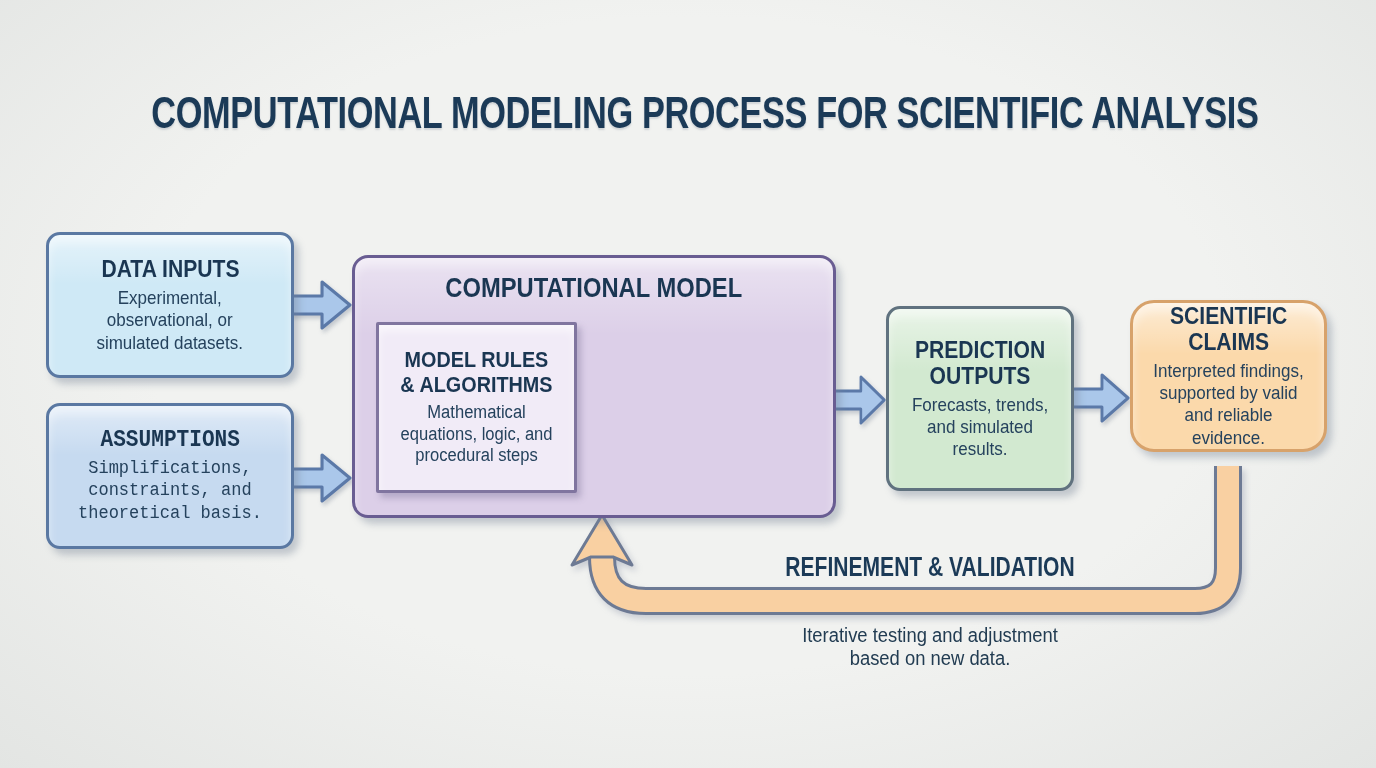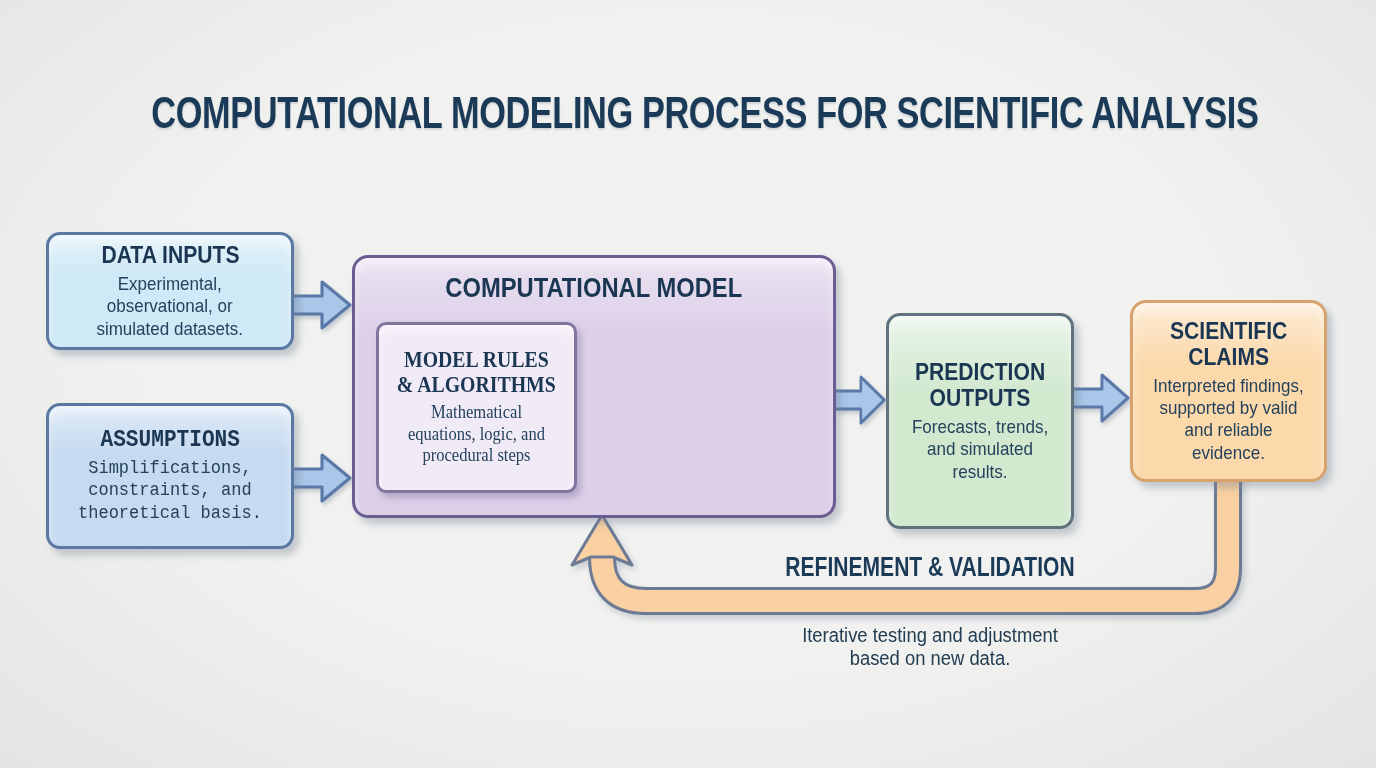--- a/index.html
+++ b/index.html
@@ -23,43 +23,43 @@
   }
   .box-title{
     font-weight:700;color:#1a3652;font-size:24px;line-height:1.08;
     white-space:pre-line;transform:scaleX(.88);transform-origin:50% 50%;
     margin-bottom:5px;
   }
   .box-body{
     color:#25425d;font-size:18.5px;line-height:1.2;white-space:pre-line;
     transform:scaleX(.92);transform-origin:50% 50%;
   }
-  .data-inputs {left:46px; top:232px; width:248px; height:118px;
+  .data-inputs {left:46px; top:232px; width:248px; height:146px;
     background:linear-gradient(180deg,rgba(255,255,255,.45),rgba(255,255,255,0) 35%),#cfe9f6;
     border:3px solid #5a78a2;}
   .assumptions {left:46px; top:403px; width:248px; height:146px;
     background:linear-gradient(180deg,rgba(255,255,255,.45),rgba(255,255,255,0) 35%),#c6daf0;
     border:3px solid #5a78a2;font-family:Liberation Mono, monospace;}
   .model{left:352px; top:255px; width:484px; height:263px;
     background:linear-gradient(180deg,rgba(255,255,255,.4),rgba(255,255,255,0) 30%),#dccfe8;
     border:3px solid #695d92;border-radius:16px;
     justify-content:flex-start;padding-top:16px;}
   .model .box-title{font-size:27px;margin-bottom:0;}
-  .inner-box{border:3px solid #80759f;background:#f1ebf7;border-radius:10px;
-    box-shadow:4px 5px 6px rgba(110,100,140,.35), inset 0 6px 8px rgba(255,255,255,.6);font-family:Liberation Serif, serif;}
+  .inner-box{border:3px solid #80759f;background:#f1ebf7;border-radius:2px;
+    box-shadow:4px 5px 6px rgba(110,100,140,.35), inset 0 6px 8px rgba(255,255,255,.6);}
   .model-rules{left:376px; top:322px; width:201px; height:171px;}
   .computer-processing{left:633px; top:322px; width:179px; height:172px;}
   .inner-box .box-title{font-size:22.5px;}
   .inner-box .box-body{font-size:18px;}
-  .prediction{left:886px; top:313px; width:188px; height:216px;
+  .prediction{left:886px; top:306px; width:188px; height:185px;
     background:linear-gradient(180deg,rgba(255,255,255,.5),rgba(255,255,255,0) 35%),#d2e9d0;
     border:3px solid #60727f;}
-  .claims{left:1130px; top:300px; width:197px; height:182px;
+  .claims{left:1130px; top:300px; width:197px; height:152px;
     background:linear-gradient(180deg,rgba(255,255,255,.5),rgba(255,255,255,0) 35%),#fbd9ab;
-    border:3px solid #d7a26b;border-radius:16px;}
+    border:3px solid #d7a26b;border-radius:24px;}
   .arrow{position:absolute;z-index:1;filter:drop-shadow(2px 3px 2px rgba(110,120,140,.35));}
   .arrow path{fill:#aac7ea;stroke:#5b79a8;stroke-width:3;stroke-linejoin:round;}
   .loop{position:absolute;left:0;top:0;z-index:1;
     filter:drop-shadow(3px 4px 3px rgba(110,120,145,.3));}
   .loop .loop-outer{fill:none;stroke:#6d7a94;stroke-width:28;}
   .loop .loop-inner{fill:none;stroke:#f9d0a2;stroke-width:22;}
   .loop .loop-head{fill:#f9d0a2;stroke:#6d7a94;stroke-width:3;stroke-linejoin:round;}
   .loop-label{
     position:absolute;left:680px;top:552px;width:500px;z-index:3;
     text-align:center;font-size:27px;font-weight:700;color:#1b3a57;

